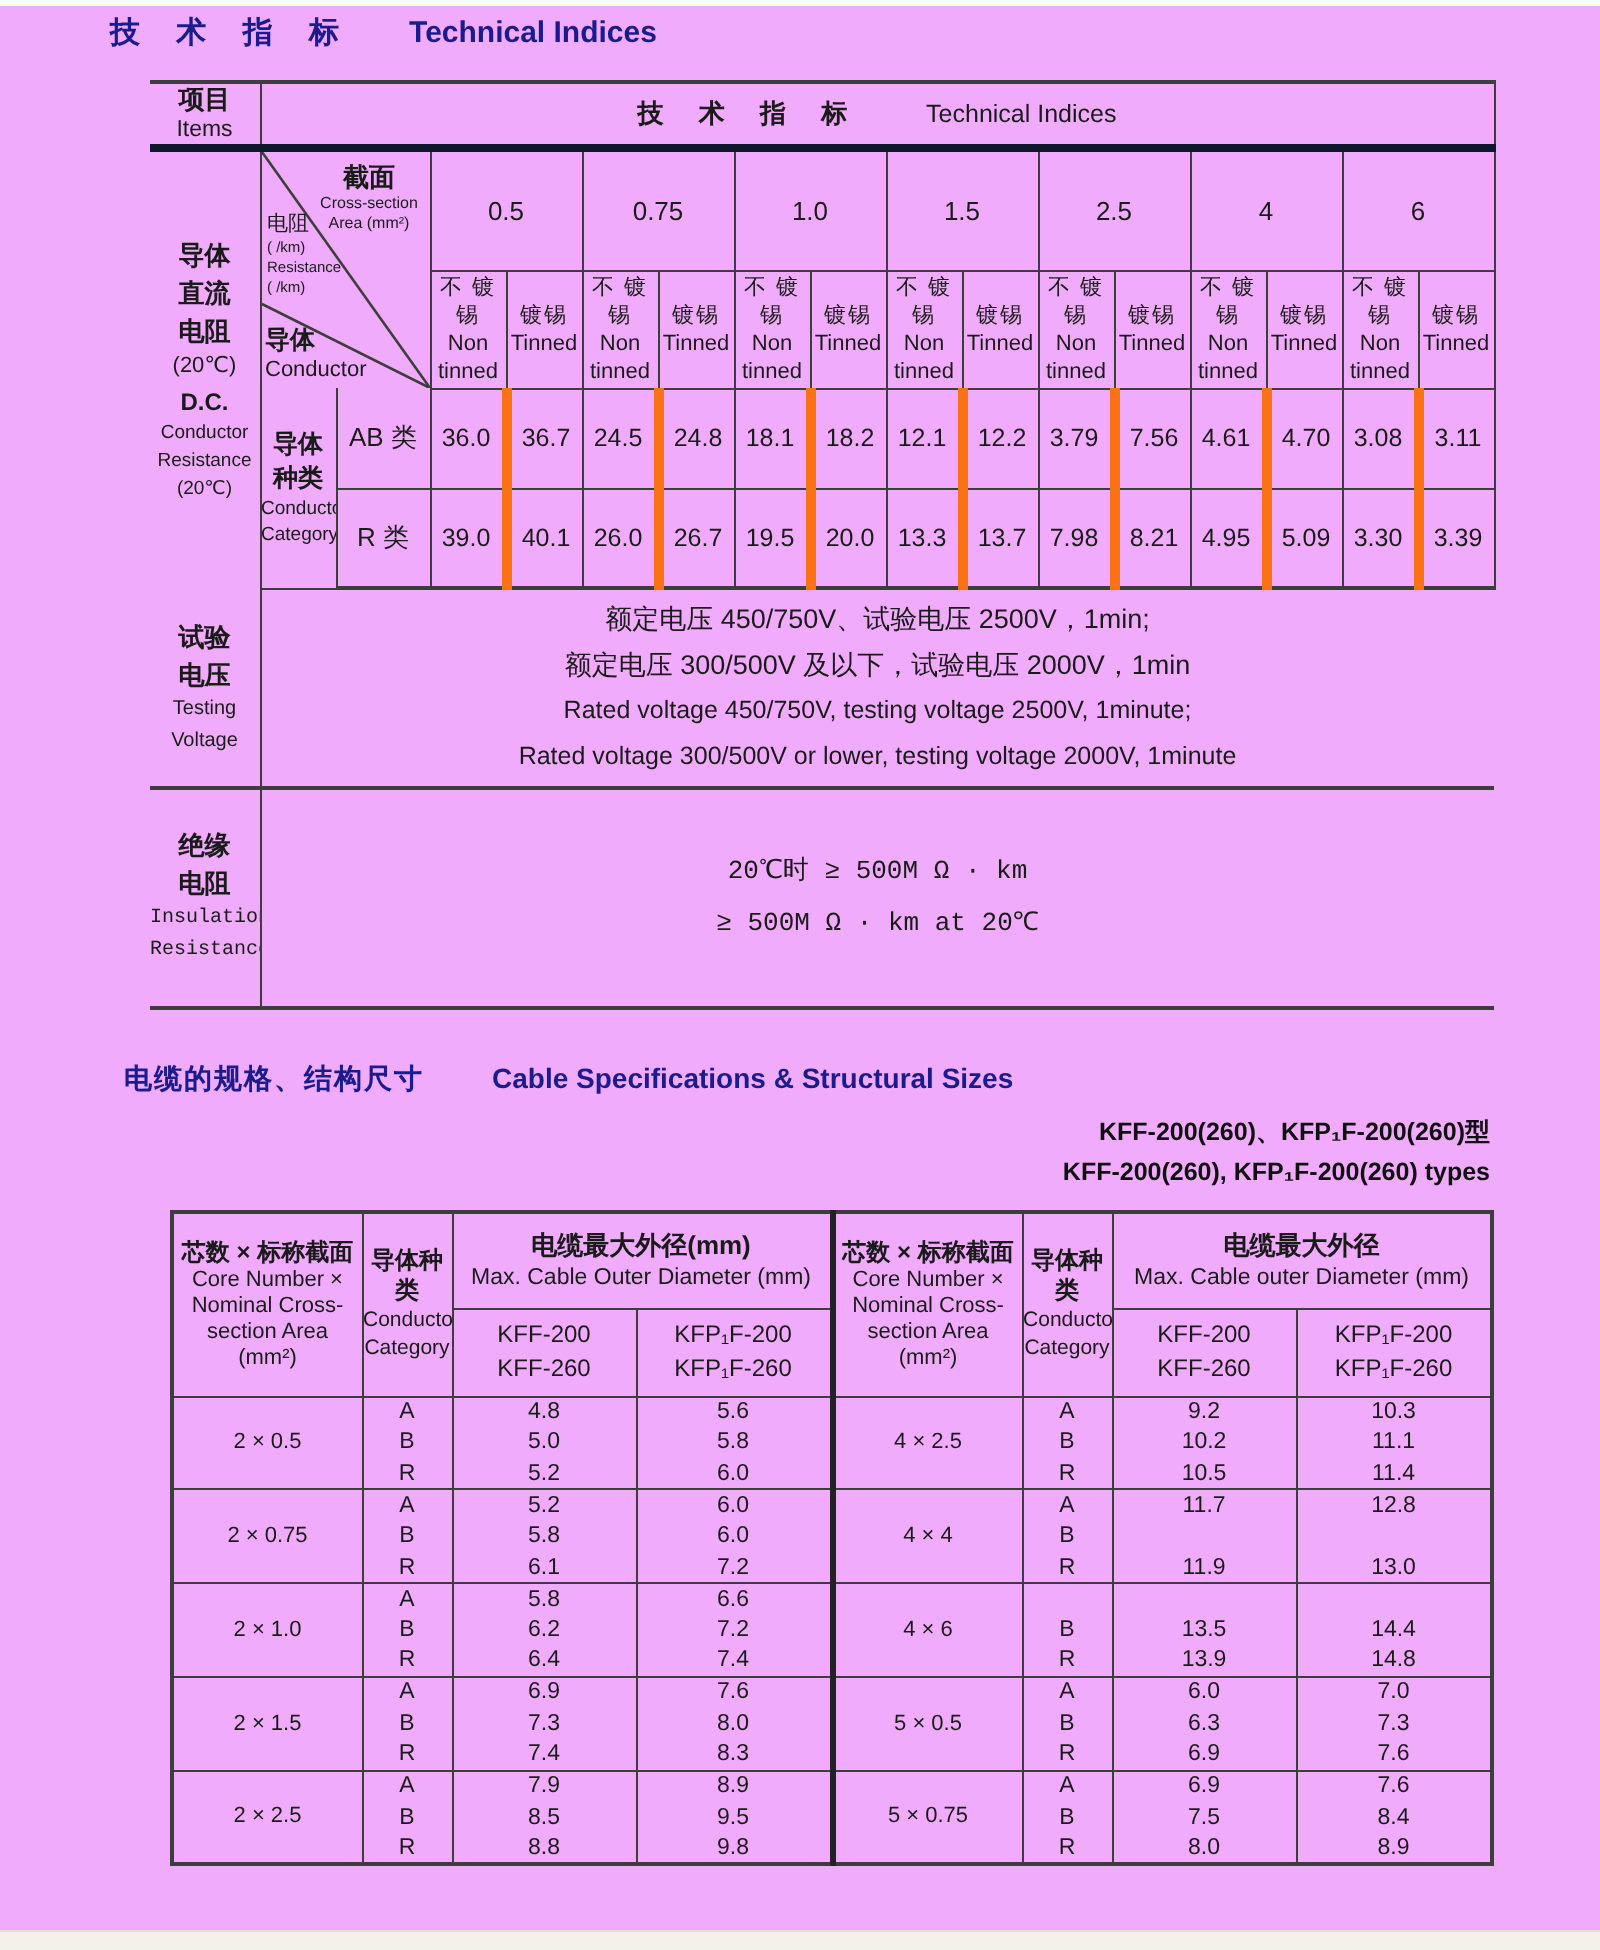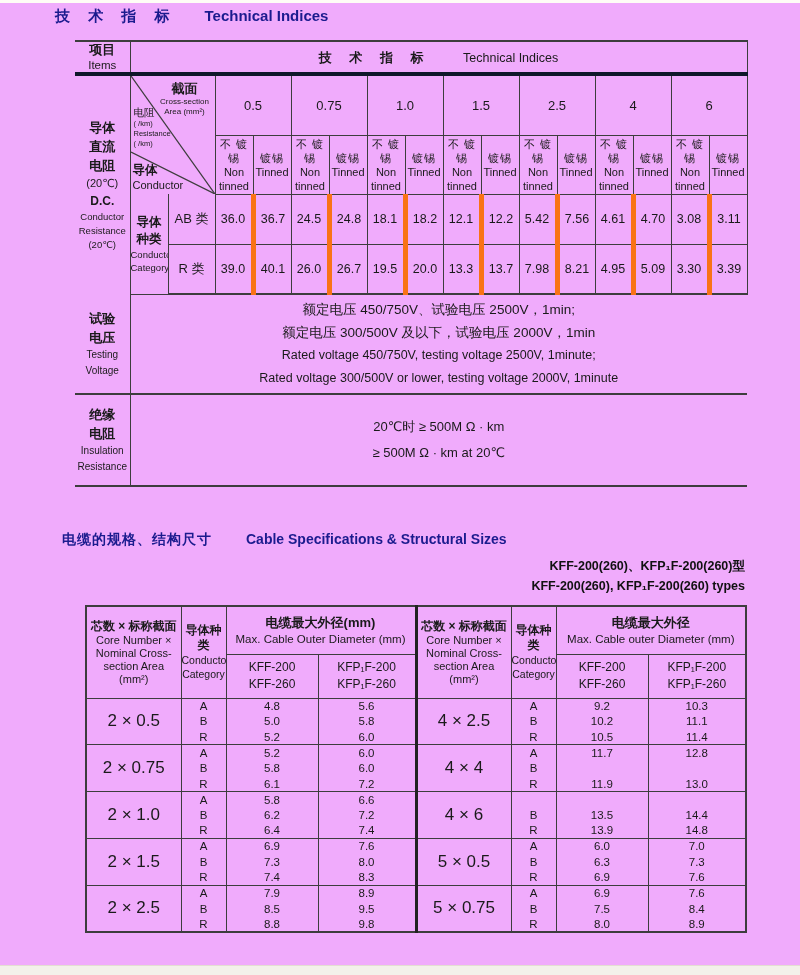--- a/index.html
+++ b/index.html
@@ -15,21 +15,21 @@
   #title2{left:62px;top:531px;font-size:14px;gap:34px;}
   #title2 .zh{letter-spacing:1px;}
   .type-heading{position:absolute;right:55px;top:556px;text-align:right;font-weight:bold;font-size:12.5px;line-height:20px;color:#111;}
 
   table{border-collapse:collapse;table-layout:fixed;}
   td{padding:0;text-align:center;vertical-align:middle;overflow:hidden;}
 
   
   .t1{position:absolute;left:75px;top:40px;width:672px;}
   .t1 tr.r1{height:32px;} .t1 tr.r2{height:60px;} .t1 tr.r3{height:58px;}
-  .t1 tr.r4{height:50px;} .t1 tr.r5{height:50px;} .t1 tr.r6{height:100px;} .t1 tr.r7{height:92px;}
+  .t1 tr.r4{height:50px;} .t1 tr.r5{height:50px;} .t1 tr.r6{height:100px;} .t1 tr.r7{height:110px;font-family:Liberation Mono, monospace;}
   .t1 .r1 td{border-top:2px solid #3d3d3d;border-bottom:4px solid #0f172a;}
   .t1 .lbl{border-right:1.5px solid #3d3d3d;}
   .t1 .th1{border-right:1.5px solid #3d3d3d;}
   .t1 .diag{border-right:1.5px solid #3d3d3d;}
   .t1 .sec{border-left:1.5px solid #3d3d3d;border-bottom:1.5px solid #3d3d3d;font-size:13px;}
   .t1 .r3 td{border-bottom:1.5px solid #3d3d3d;}
   .t1 .nt{border-left:1.5px solid #3d3d3d;}
   .t1 .tn{border-left:1px solid #3d3d3d;}
   .t1 .catl{border-right:1px solid #3d3d3d;}
   .t1 .abr{border-right:1.5px solid #3d3d3d;font-size:13px;}
@@ -83,21 +83,21 @@
   .t2 .dia{border-bottom:1px solid #3d3d3d;}
   .t2 tr.h2 td{border-bottom:1.6px solid #3d3d3d;}
   .t2 tr.bs td{border-top:1.6px solid #3d3d3d;}
   .t2 .core .zh{font-size:12px;font-weight:bold;line-height:15px;}
   .t2 .core .en{font-size:11px;line-height:13px;}
   .t2 .cath .zh{font-size:12px;font-weight:bold;line-height:15px;}
   .t2 .cath .en{font-size:10.5px;line-height:14px;}
   .t2 .dia .zh{font-size:13px;font-weight:bold;line-height:18px;}
   .t2 .dia .en{font-size:11.5px;line-height:15px;}
   .t2 .kf{font-size:12px;line-height:17px;}
-  .t2 .size{font-size:17px;}
+  .t2 .size{font-size:11px;}
   .t2 .cat{font-size:11.5px;}
   .t2 .val{font-size:11.5px;margin-left:21px;}
 </style>
 </head>
 <body>
 
 <div class="page">
   <div class="edge-top"></div>
 
   <div class="sec-title" id="title1">
@@ -259,21 +259,21 @@
         </td>
         <td class="abr">AB 类</td>
         <td class="v vp">36.0</td>
         <td class="v">36.7</td>
         <td class="v vp">24.5</td>
         <td class="v">24.8</td>
         <td class="v vp">18.1</td>
         <td class="v">18.2</td>
         <td class="v vp">12.1</td>
         <td class="v">12.2</td>
-        <td class="v vp">5.42</td>
+        <td class="v vp">3.79</td>
         <td class="v">7.56</td>
         <td class="v vp">4.61</td>
         <td class="v">4.70</td>
         <td class="v vp">3.08</td>
         <td class="v re">3.11</td>
       </tr>
       <tr class="r5">
         <td class="abr">R 类</td>
         <td class="v vp">39.0</td>
         <td class="v">40.1</td>

